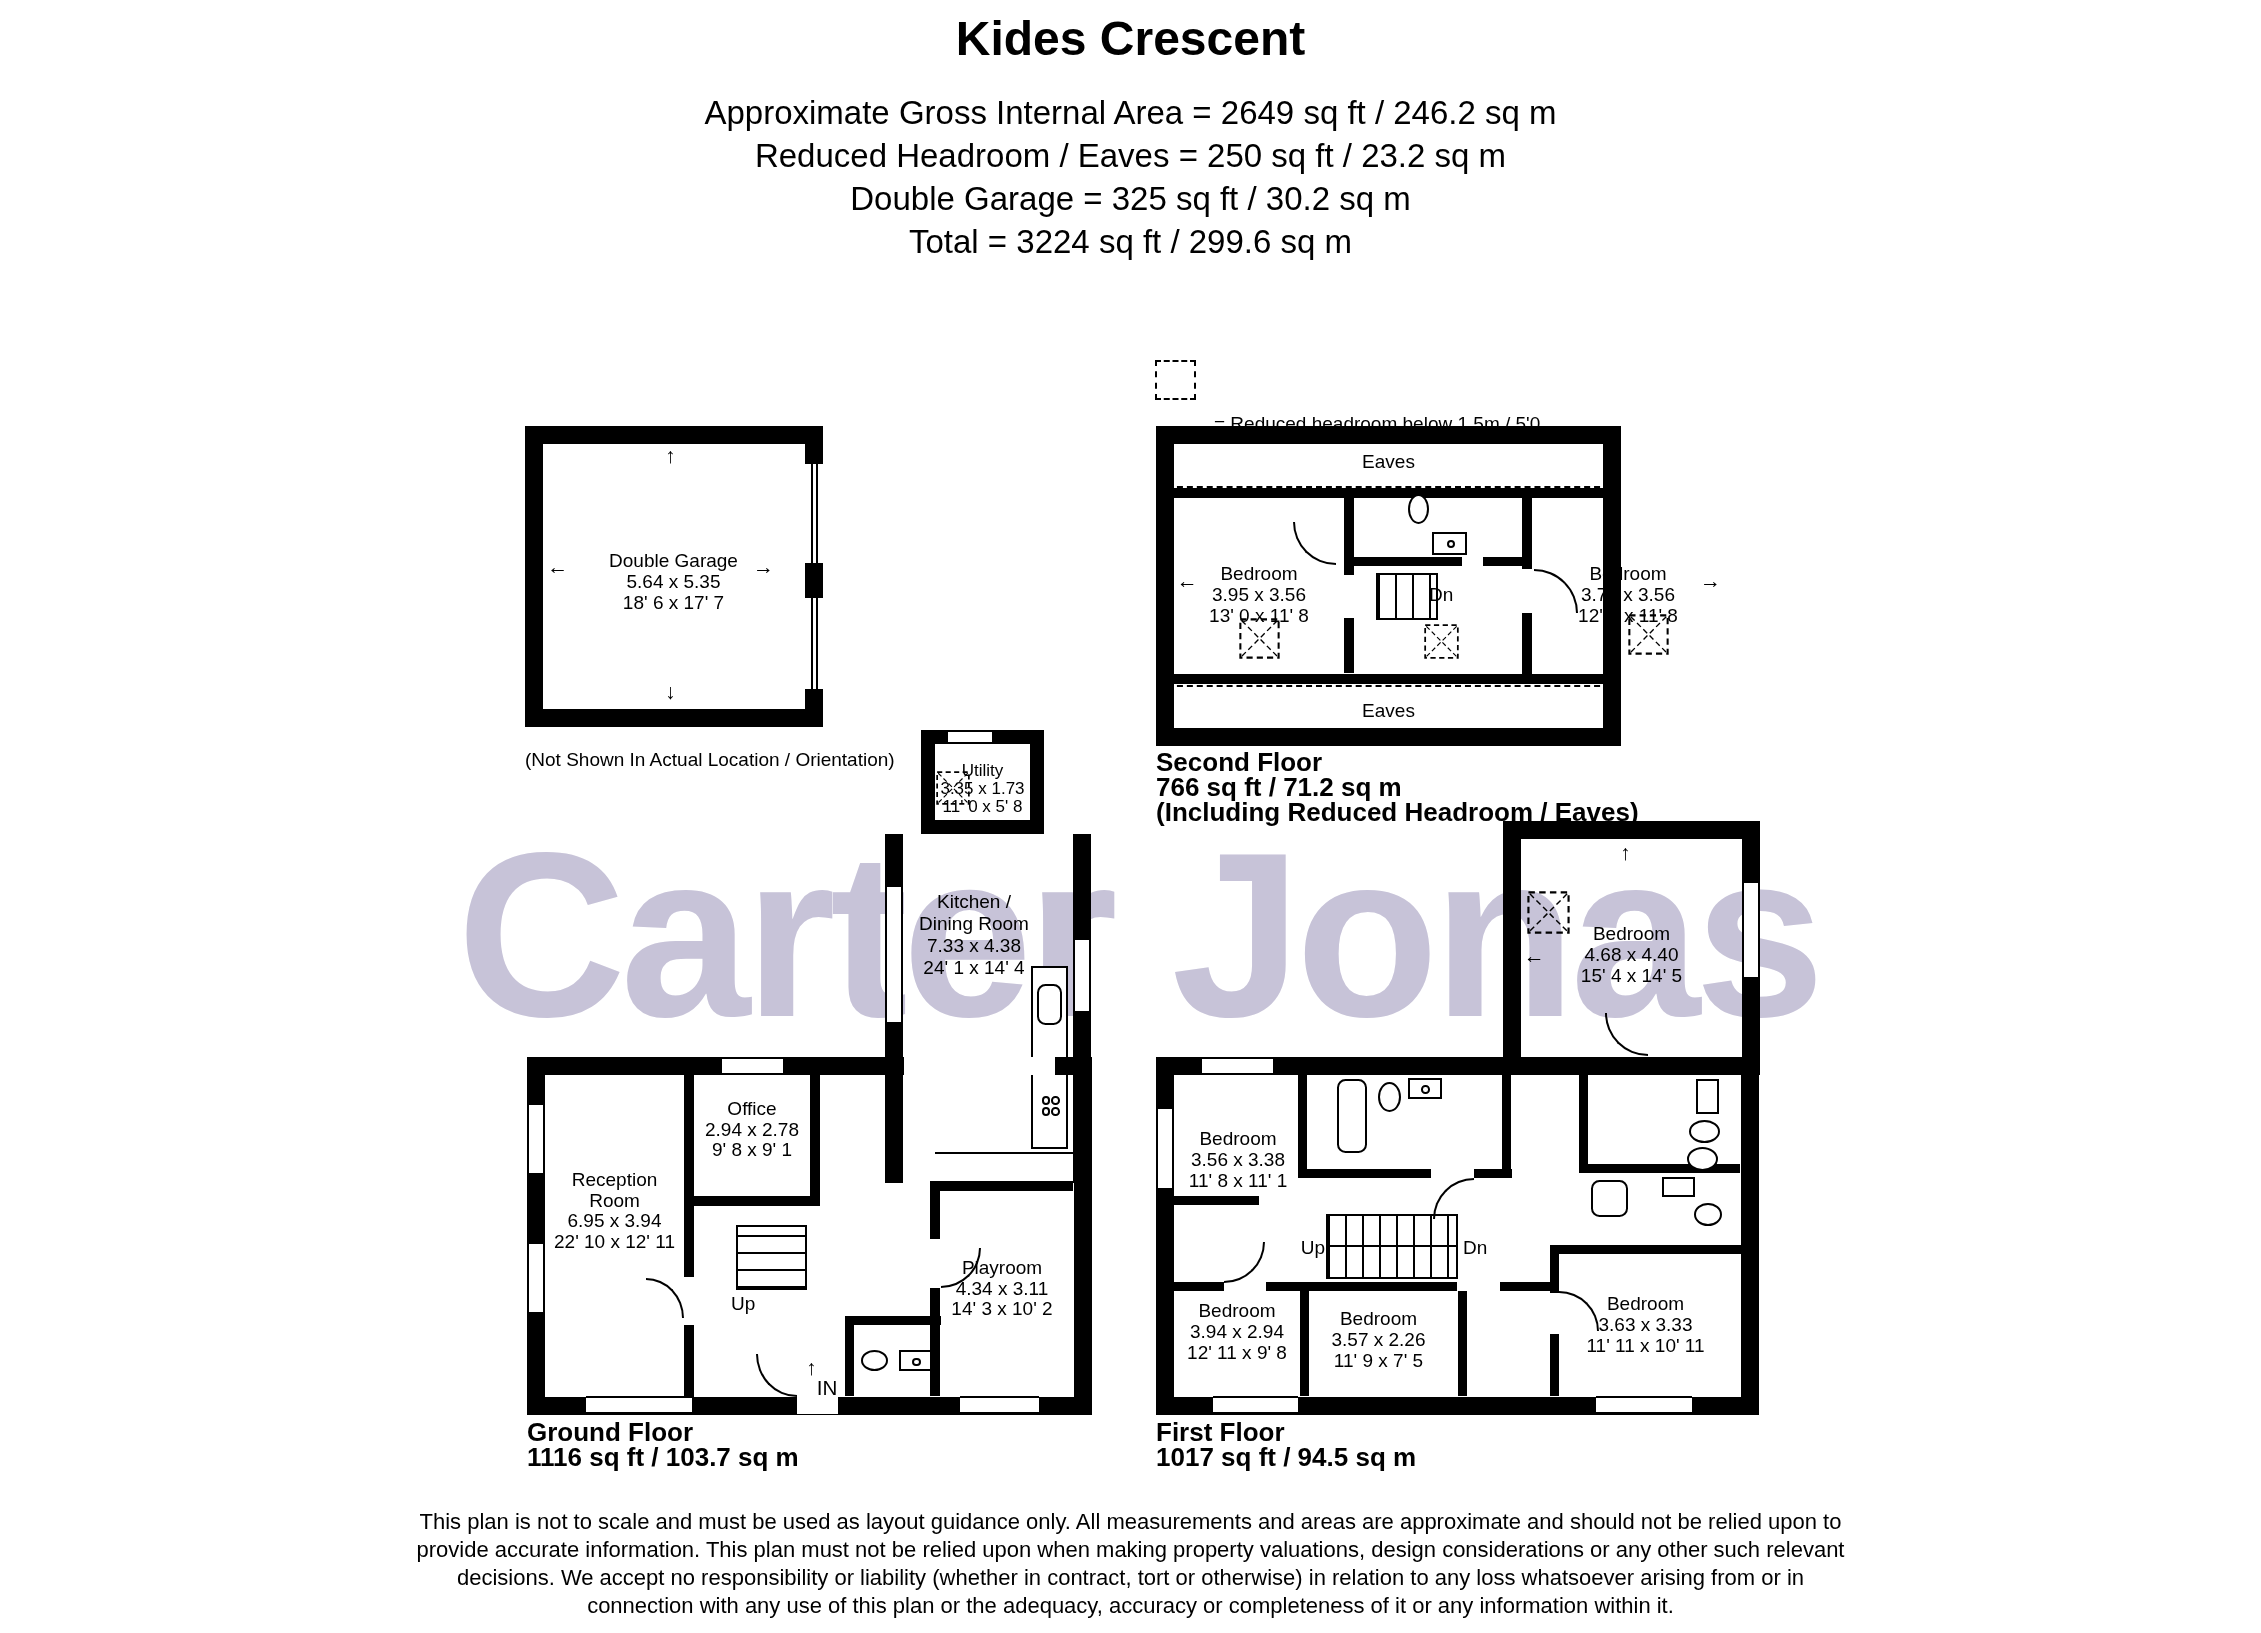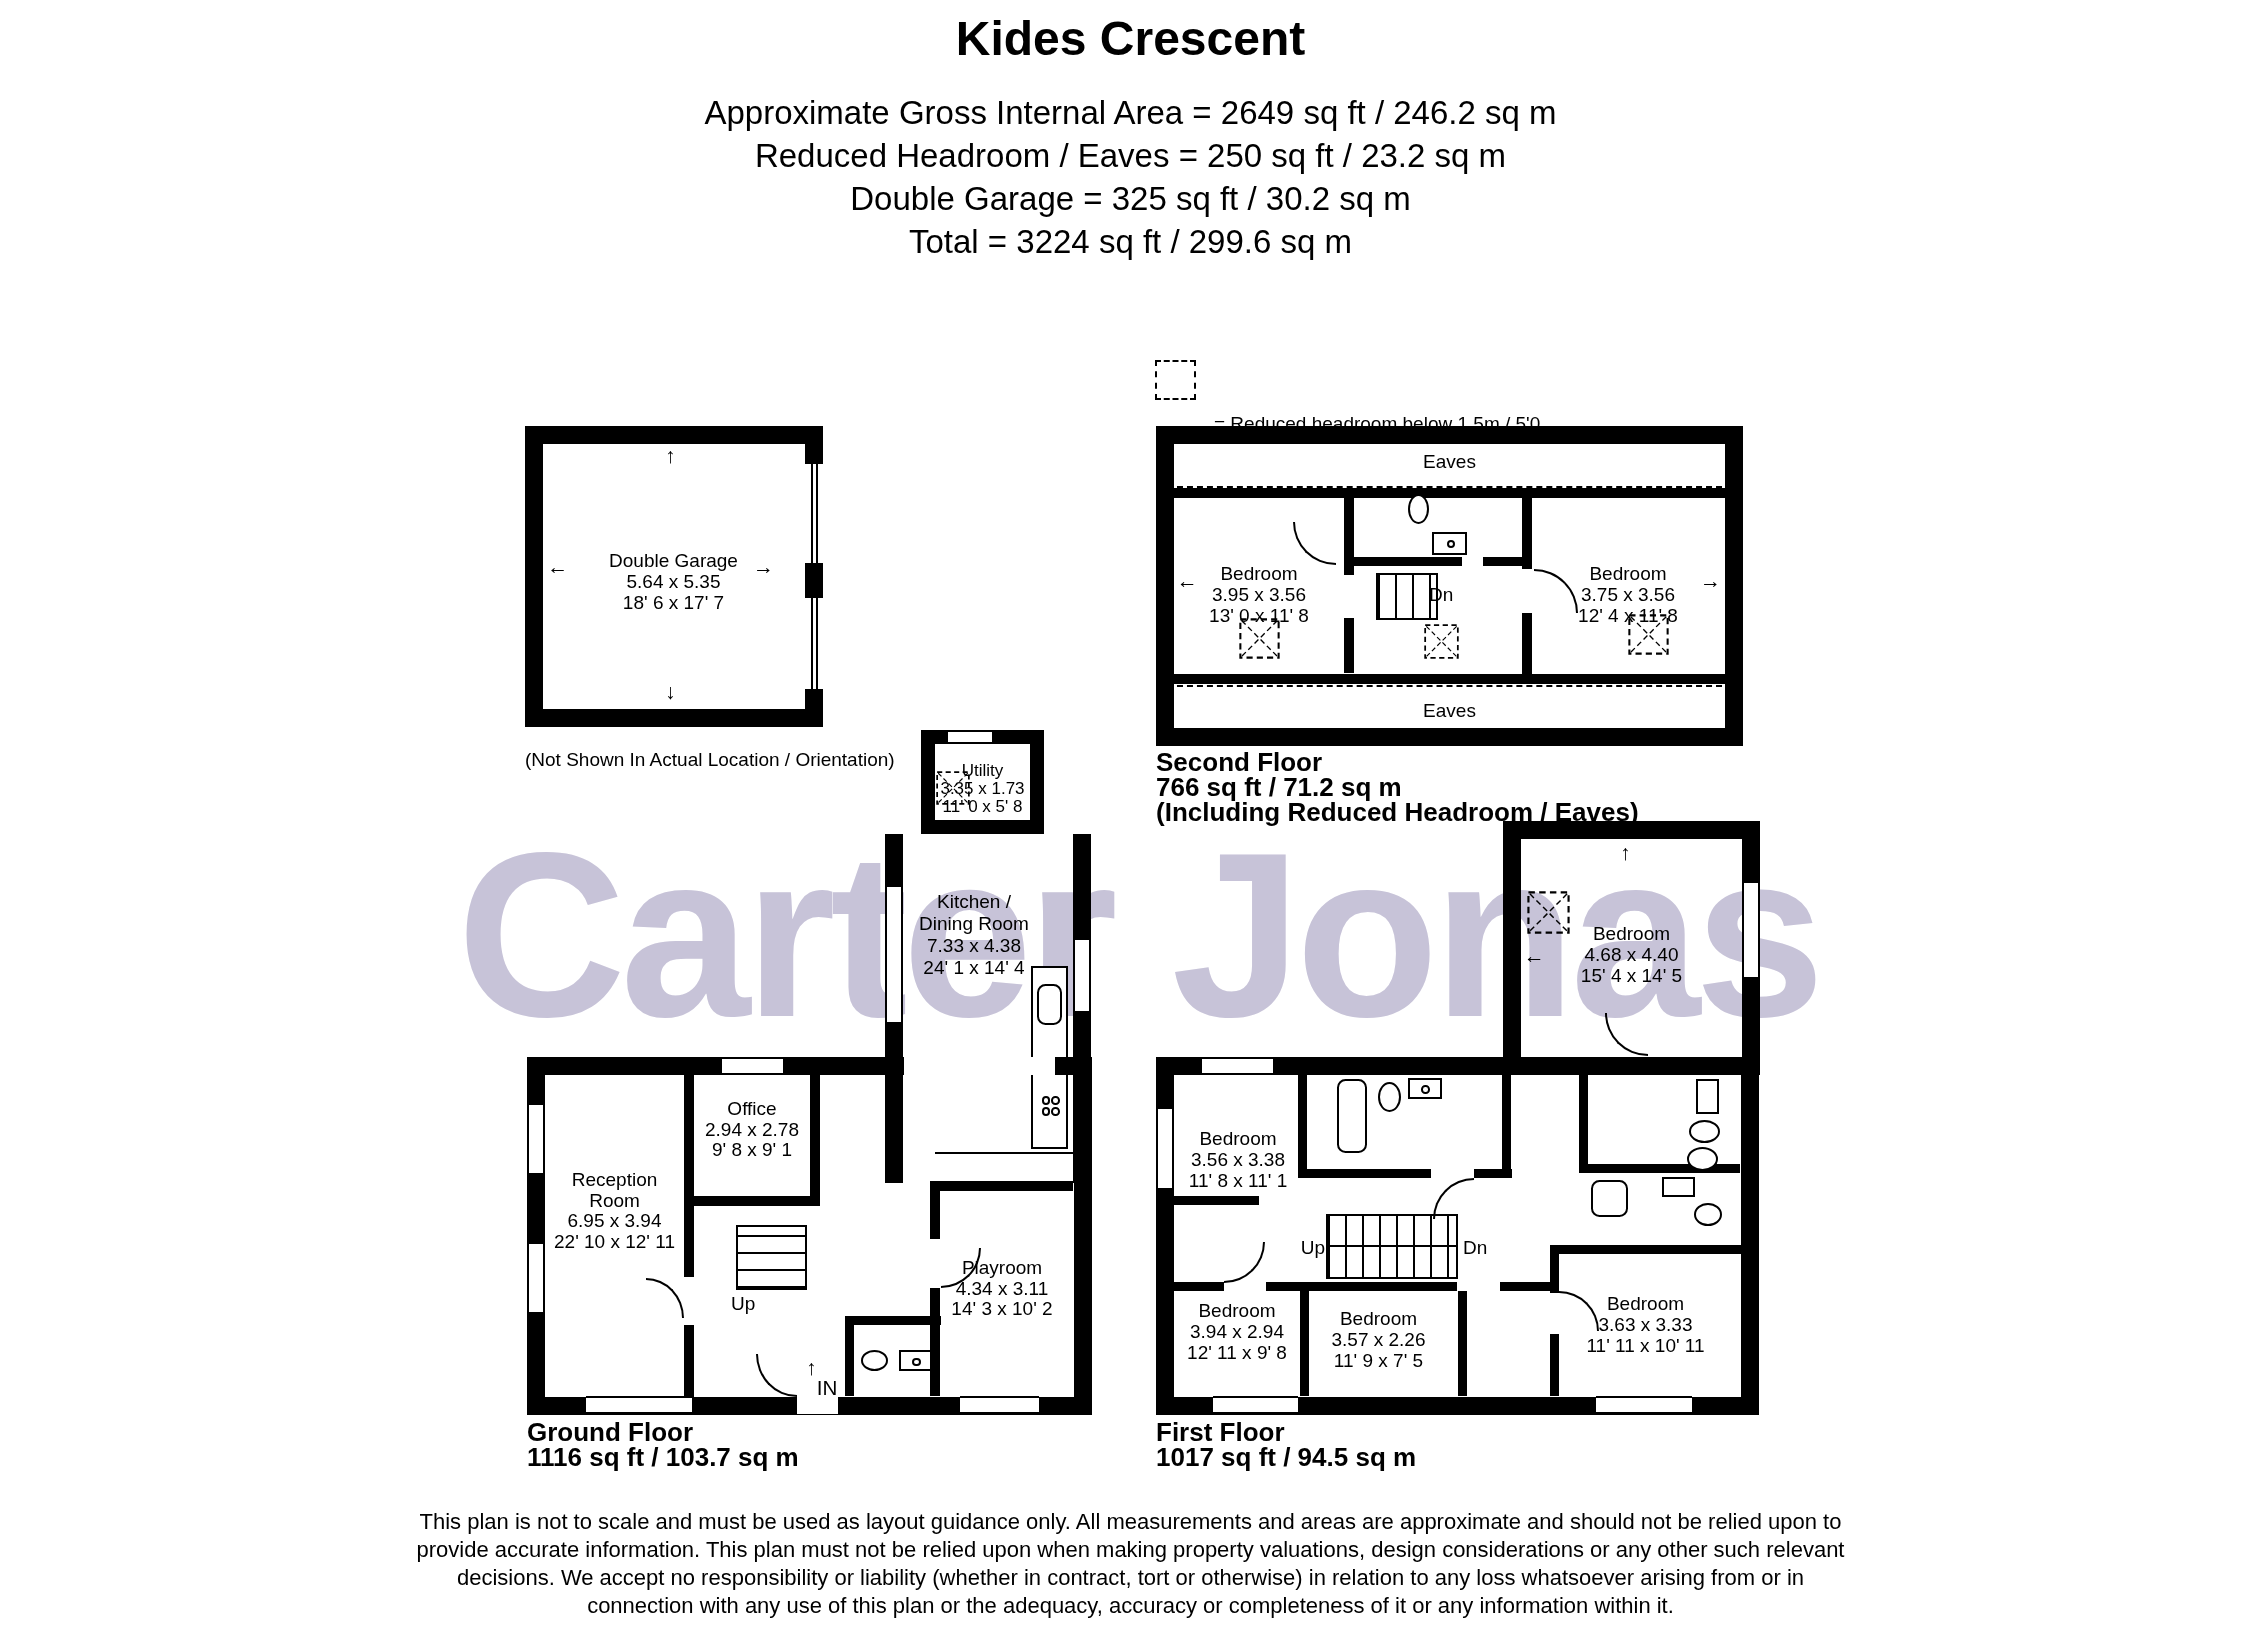--- a/index.html
+++ b/index.html
@@ -74,21 +74,21 @@
     <span class="arrow" style="left:4.3px;top:112px;">←</span>
     <span class="arrow" style="left:210px;top:112px;">→</span>
     <div class="label" style="left:0;width:261px;top:106px;">
       <span>Double Garage</span>
       <span>5.64 x 5.35</span>
       <span>18' 6 x 17' 7</span>
     </div>
   </div>
   <div class="note" style="left:525px;top:749px;">(Not Shown In Actual Location / Orientation)</div>
 
-  <div class="plan" style="left:1156px;top:426px;width:587px;height:320px;">
+  <div class="plan" style="left:1156px;top:426px;width:465px;height:320px;">
     <div class="eaves" style="left:-7px;right:-7px;top:-8.5px;height:52px;">
       <span>Eaves</span>
     </div>
     <div class="eaves" style="left:-7px;right:-7px;bottom:-8.5px;height:52px;">
       <span>Eaves</span>
     </div>
     <div class="wall" style="left:0;right:0;top:44px;height:10px;"></div>
     <div class="wall" style="left:0;right:0;top:230px;height:10px;"></div>
     <div class="wall" style="left:170px;width:10px;top:54px;height:77px;"></div>
     <div class="wall" style="left:170px;width:10px;top:174px;height:55px;"></div>

